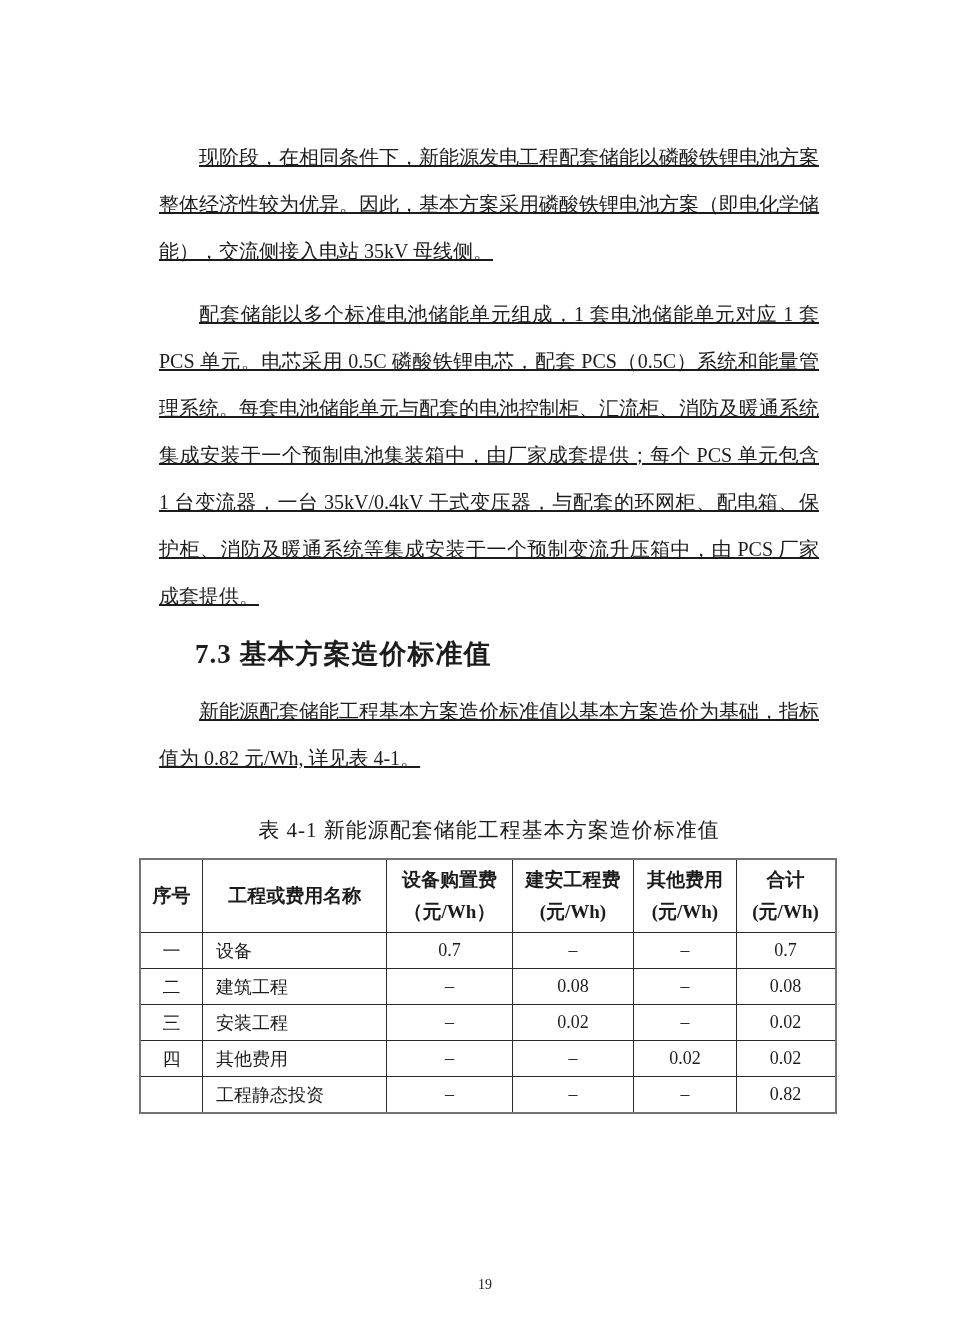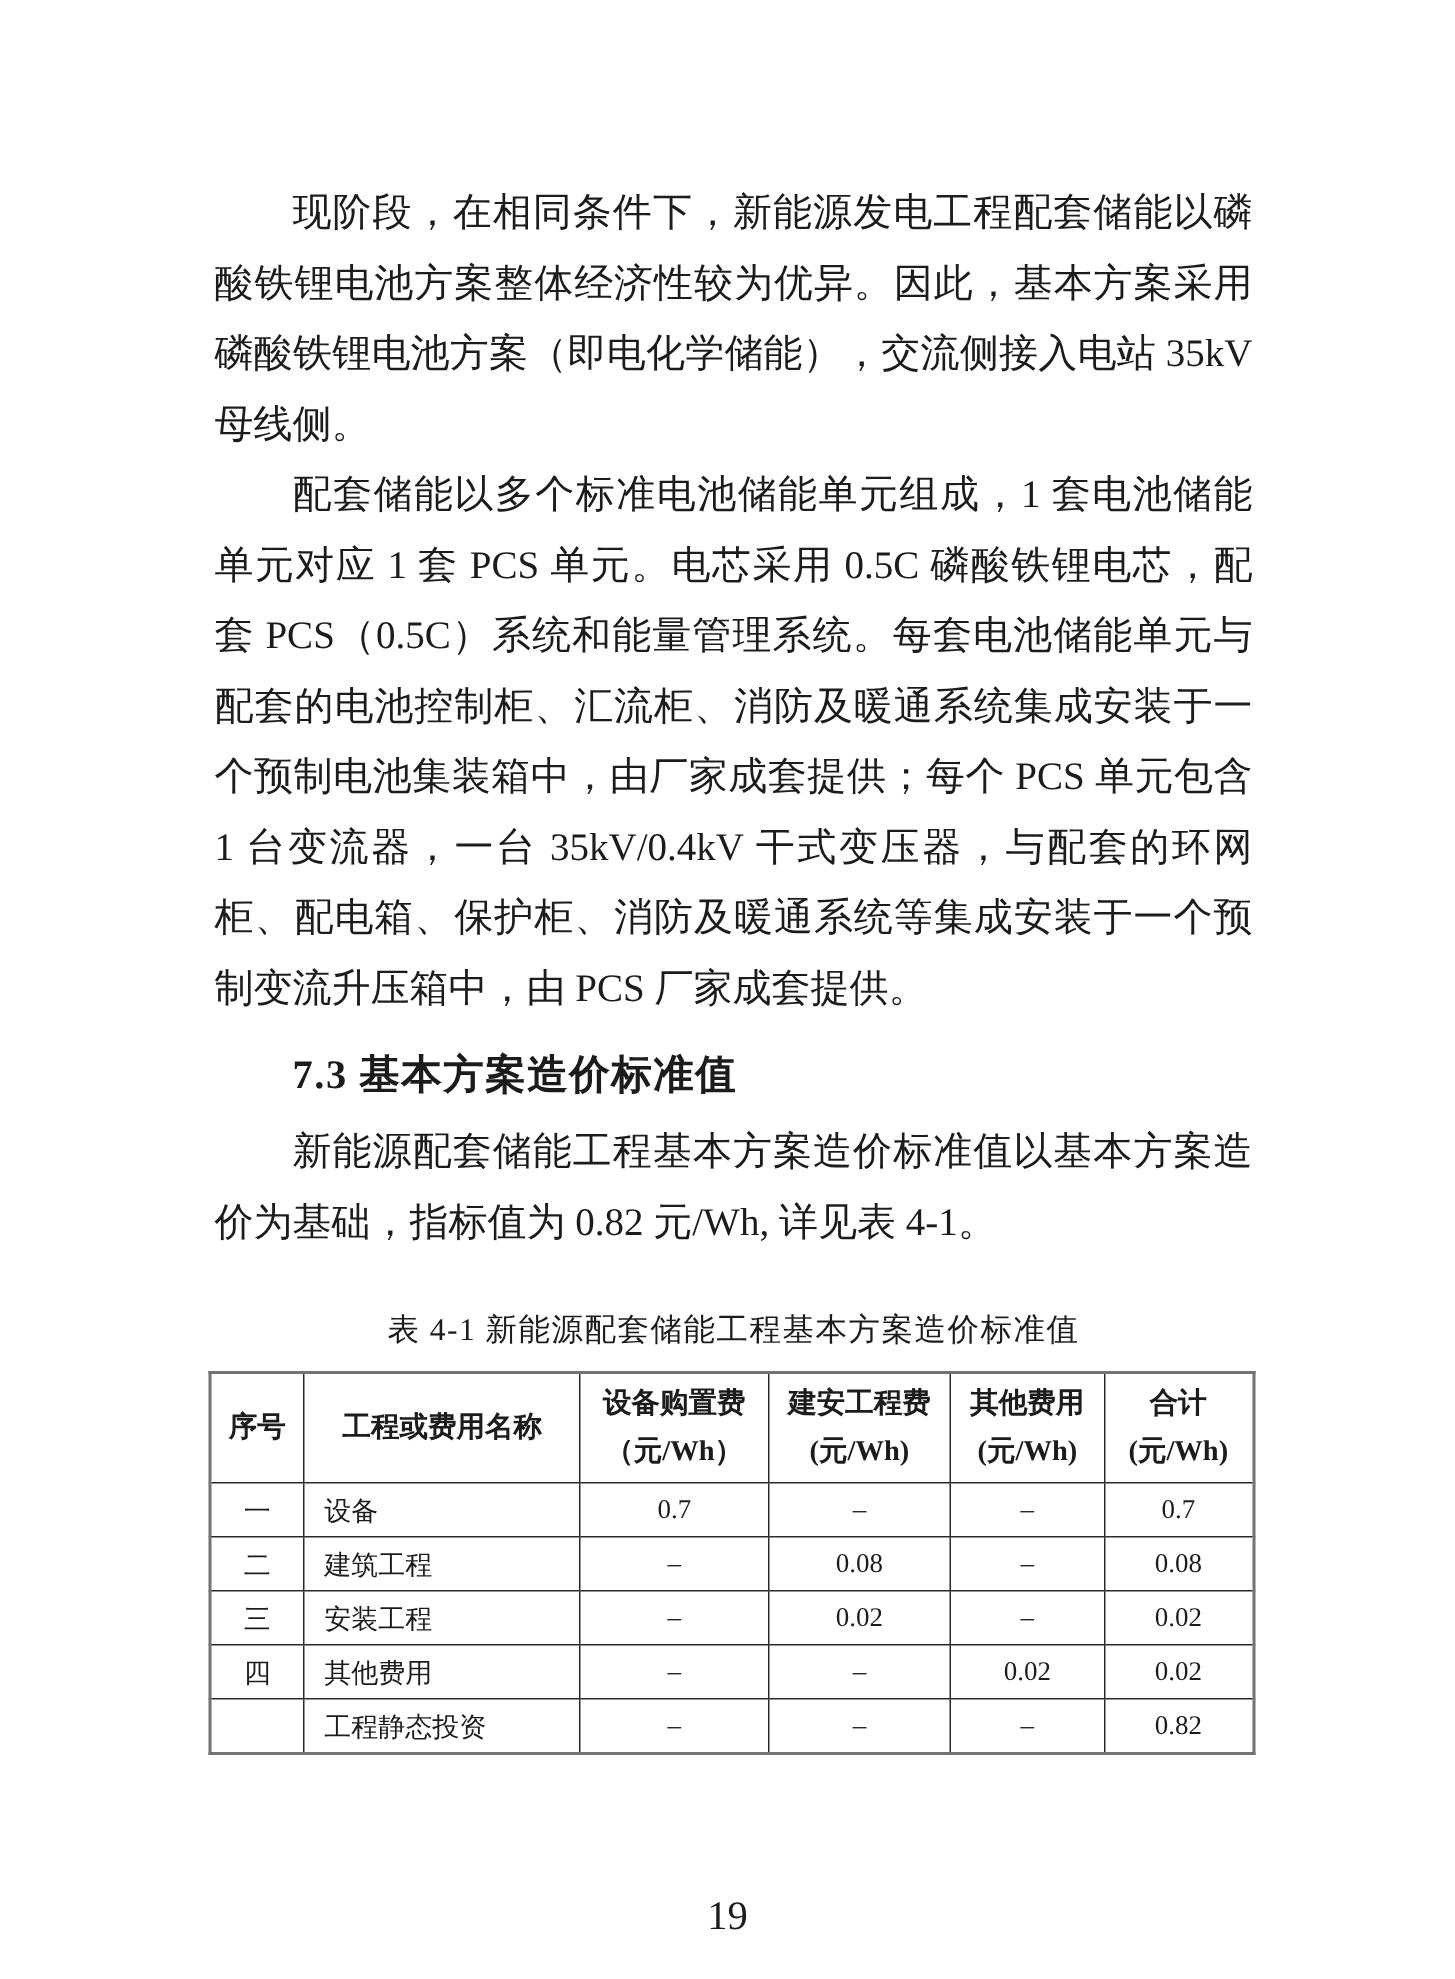--- a/index.html
+++ b/index.html
@@ -31,26 +31,27 @@
   .doc-h2 {
     font-size: 27px;
     font-weight: bold;
     margin: 10px 0 10px 52px;
     letter-spacing: 1px;
   }
   .doc-h2.second {
     margin-top: 16px;
   }
   .body-para {
-    font-size: 26px;
+    font-size: 20px;
     line-height: 47px;
     text-align: justify;
     text-justify: inter-character;
     text-indent: 2em;
-    margin: 0;
+    margin: 16px;
+    text-decoration: underline;
   }
   .table-caption {
     text-align: center;
     font-size: 21px;
     margin: 34px 0 14px 0;
     letter-spacing: 1px;
   }
   table.cost-table {
     width: 100.8%;
     margin-left: -4px;
@@ -84,21 +85,21 @@
     padding-left: 13px;
   }
   .hdr-unit { font-weight: bold; }
   .hdr-unit:empty { display: none; }
   .page-number {
     position: absolute;
     left: 0;
     width: 100%;
     bottom: 26px;
     text-align: center;
-    font-size: 27px;
+    font-size: 14px;
   }
 </style>
 </head>
 <body>
 
 <div class="content">
 
 
 
   <p class="body-para">现阶段，在相同条件下，新能源发电工程配套储能以磷酸铁锂电池方案整体经济性较为优异。因此，基本方案采用磷酸铁锂电池方案（即电化学储能），交流侧接入电站 35kV 母线侧。</p>

